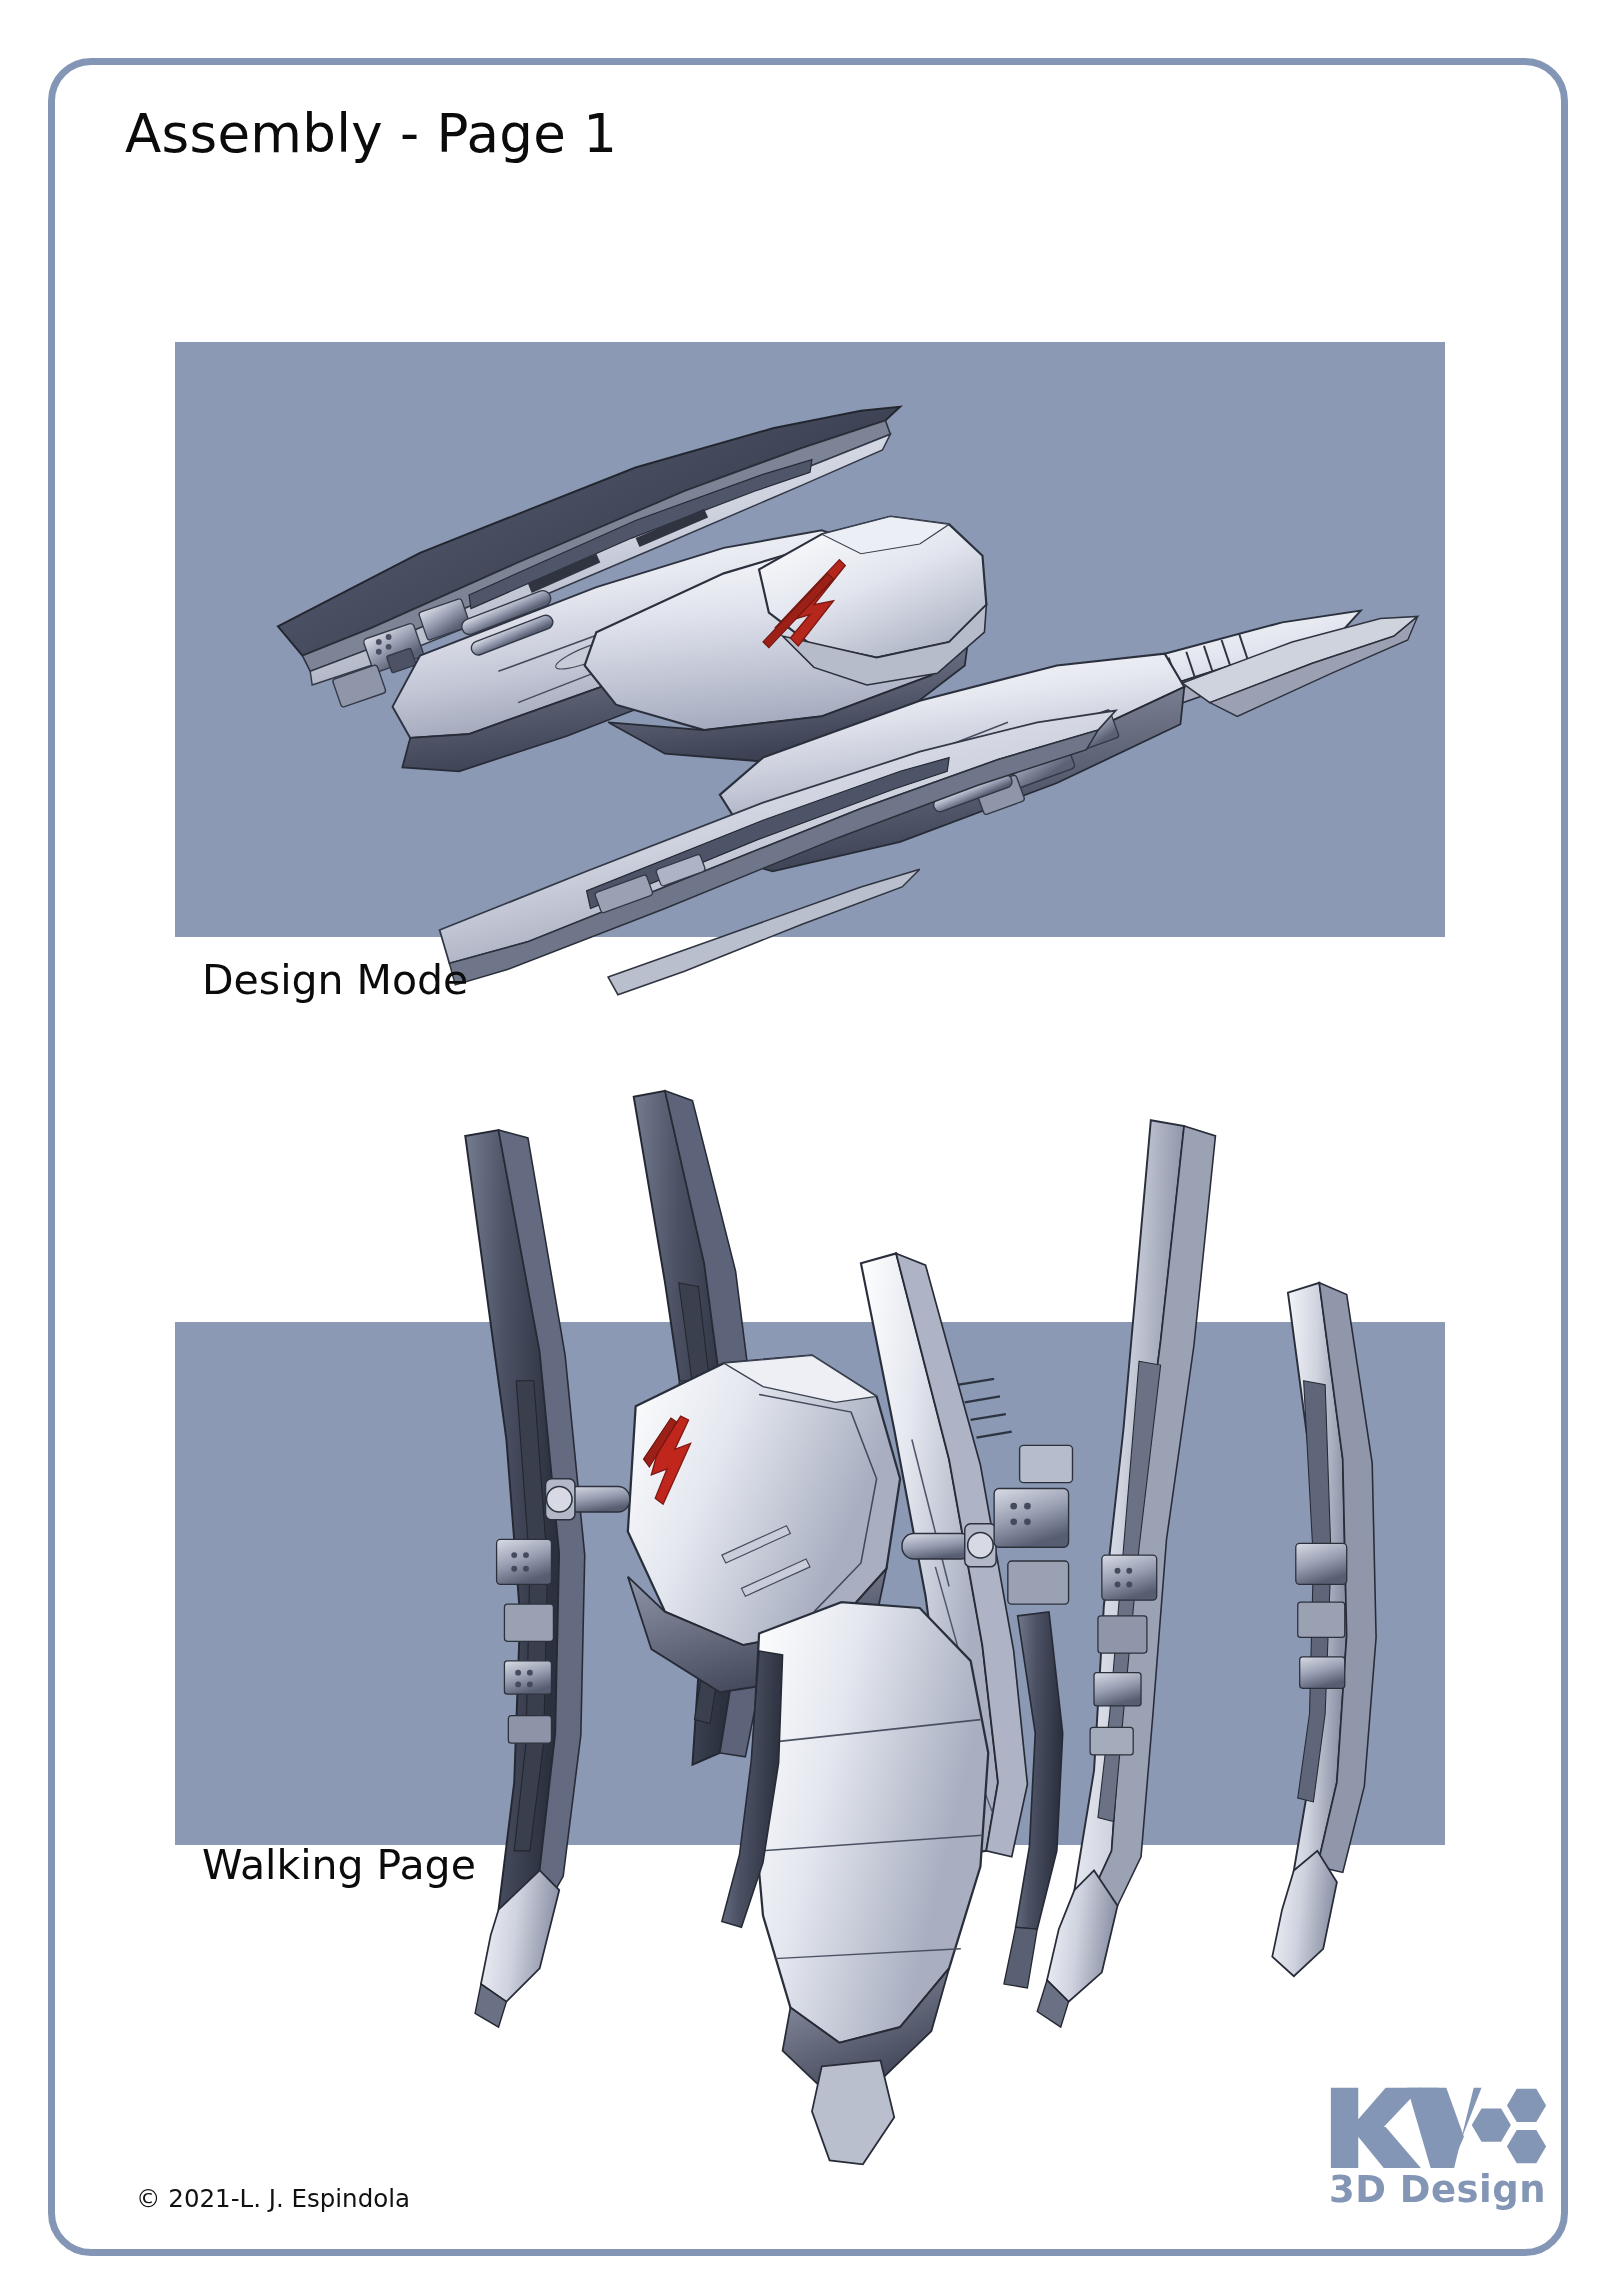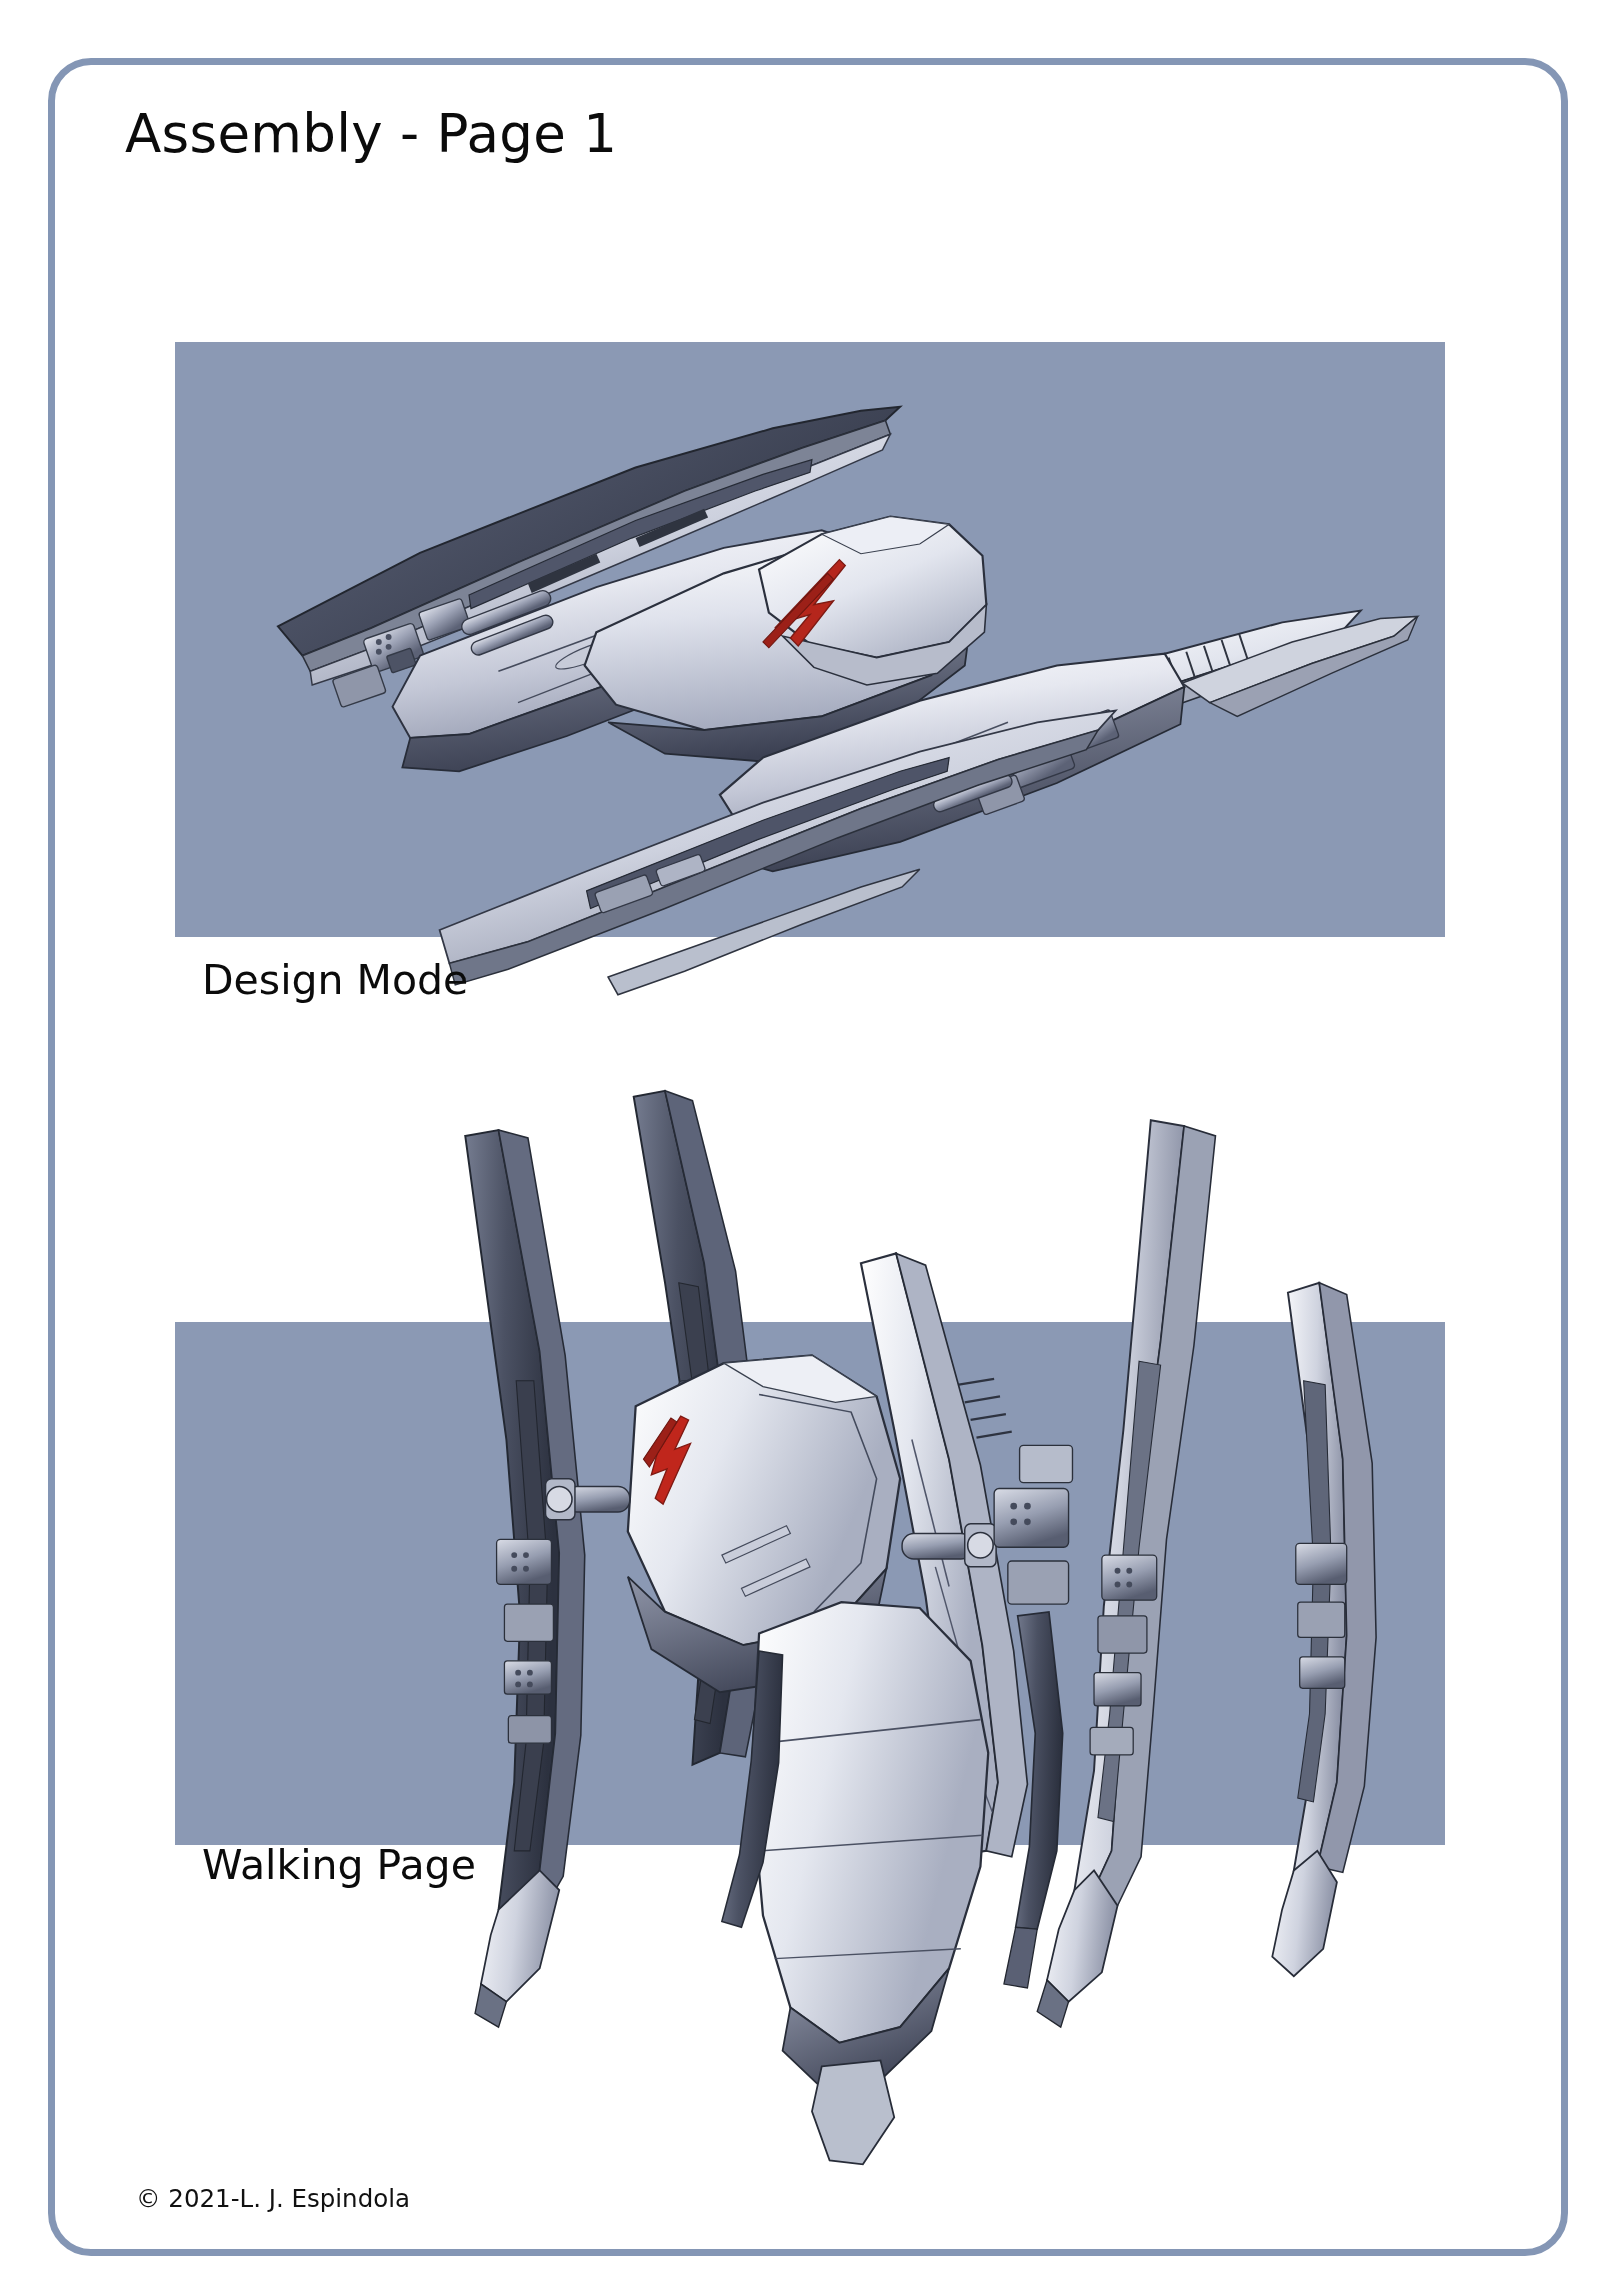--- a/index.html
+++ b/index.html
@@ -424,15 +424,29 @@
 
         <path d="M596 336 L620 340 L616 450 L600 552 L578 618 L558 612 L576 544 L588 448 Z" fill="url(#wLegDark)" stroke="#262b36" stroke-width="1.6"></path>
       </svg>
     </div>
   </div>
 
   <div id="caption-walking" class="figure-caption">Walking Page</div>
 
   <div id="copyright-note">© 2021-L. J. Espindola</div>
 
+  <div id="brand-logo">
+    <svg id="brand-mark" viewBox="0 0 230 92" xmlns="http://www.w3.org/2000/svg">
+
+      <path d="M6 6 L34 6 L34 38 L62 6 L98 6 L60 46 L62 46 L98 88 L60 88 L34 56 L34 88 L6 88 Z" fill="#8496b5"></path>
+
+      <path d="M84 6 L116 6 L138 62 L160 6 L152 6 L132 88 L108 88 Z" fill="#8496b5"></path>
+      <path d="M96 6 L124 6 L142 56 L128 88 L110 88 Z" fill="#8496b5"></path>
+
+      <path d="M150 44 L160 27 L180 27 L190 44 L180 61 L160 61 Z" fill="#8496b5"></path>
+      <path d="M186 24 L196 7 L216 7 L226 24 L216 41 L196 41 Z" fill="#8496b5"></path>
+      <path d="M186 66 L196 49 L216 49 L226 66 L216 83 L196 83 Z" fill="#8496b5"></path>
+    </svg>
+    <div id="brand-wordmark">3D Design</div>
+  </div>
 
 </div>
 
 
 </body></html>

